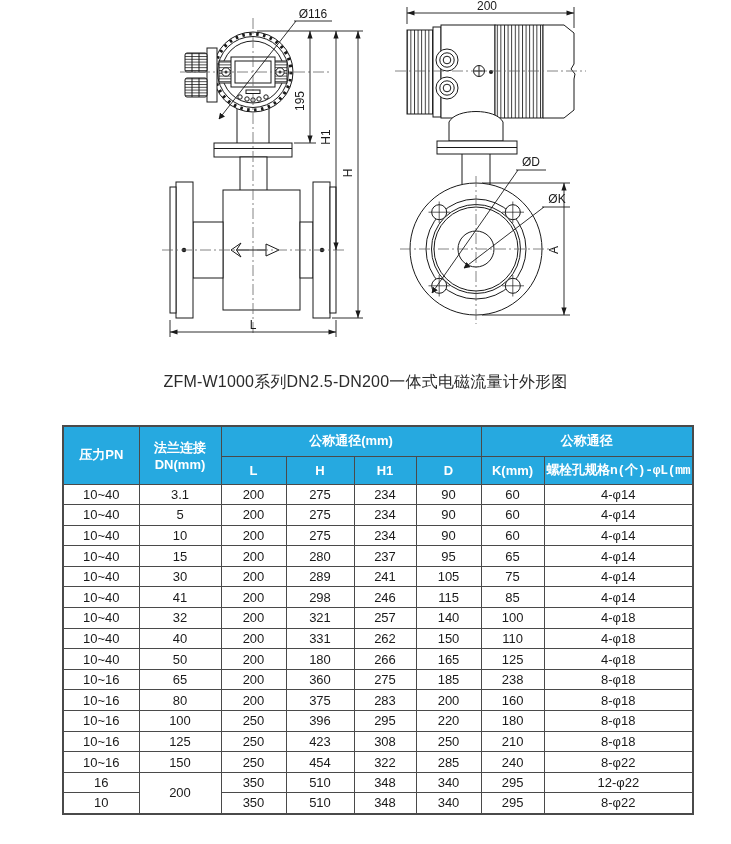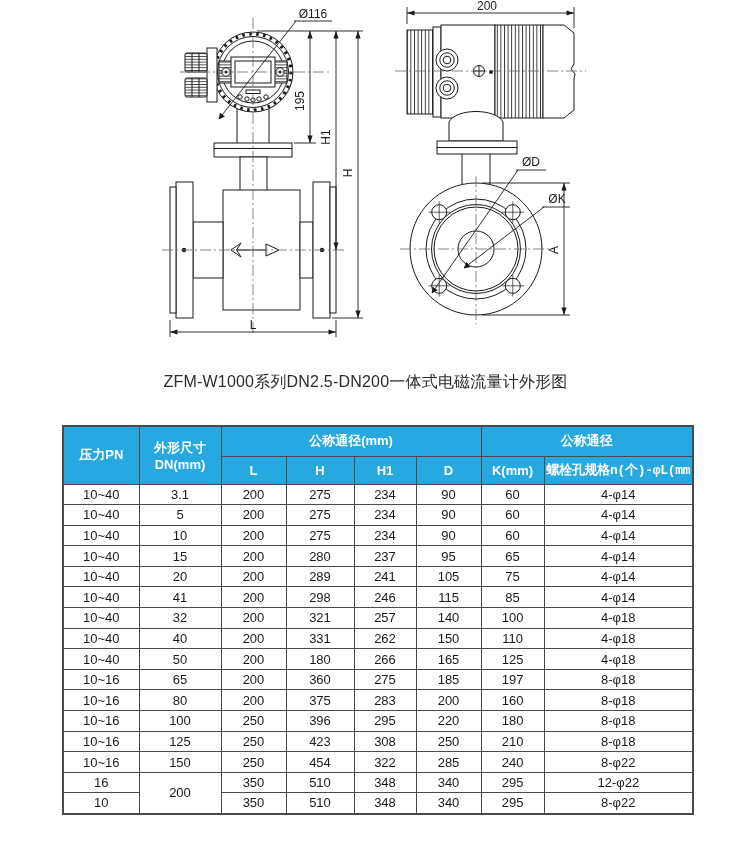--- a/index.html
+++ b/index.html
@@ -246,21 +246,21 @@
       <col style="width:68px">
     <col style="width:62px">
       <col style="width:65px">
       <col style="width:63px">
       <col style="width:149px">
   </colgroup>
   <thead>
     <tr class="hrow1">
       <th rowspan="2">压力PN</th>
       <th rowspan="2">
-        <div>外形尺寸</div>
+        <div>法兰连接</div>
         <div>DN(mm)</div>
       </th>
       <th colspan="4">公称通径(mm)</th>
       <th colspan="2">公称通径</th>
     </tr>
     <tr class="hrow2">
       <th>L</th>
       <th>H</th>
       <th>H1</th>
       <th>D</th>
@@ -304,21 +304,21 @@
         <td>15</td>
         <td>200</td>
         <td>280</td>
         <td>237</td>
         <td>95</td>
         <td>65</td>
         <td>4-φ14</td>
       </tr>
       <tr>
         <td>10~40</td>
-        <td>20</td>
+        <td>30</td>
         <td>200</td>
         <td>289</td>
         <td>241</td>
         <td>105</td>
         <td>75</td>
         <td>4-φ14</td>
       </tr>
       <tr>
         <td>10~40</td>
         <td>41</td>
@@ -359,21 +359,21 @@
         <td>125</td>
         <td>4-φ18</td>
       </tr>
       <tr>
         <td>10~16</td>
         <td>65</td>
         <td>200</td>
         <td>360</td>
         <td>275</td>
         <td>185</td>
-        <td>197</td>
+        <td>238</td>
         <td>8-φ18</td>
       </tr>
       <tr>
         <td>10~16</td>
         <td>80</td>
         <td>200</td>
         <td>375</td>
         <td>283</td>
         <td>200</td>
         <td>160</td>

